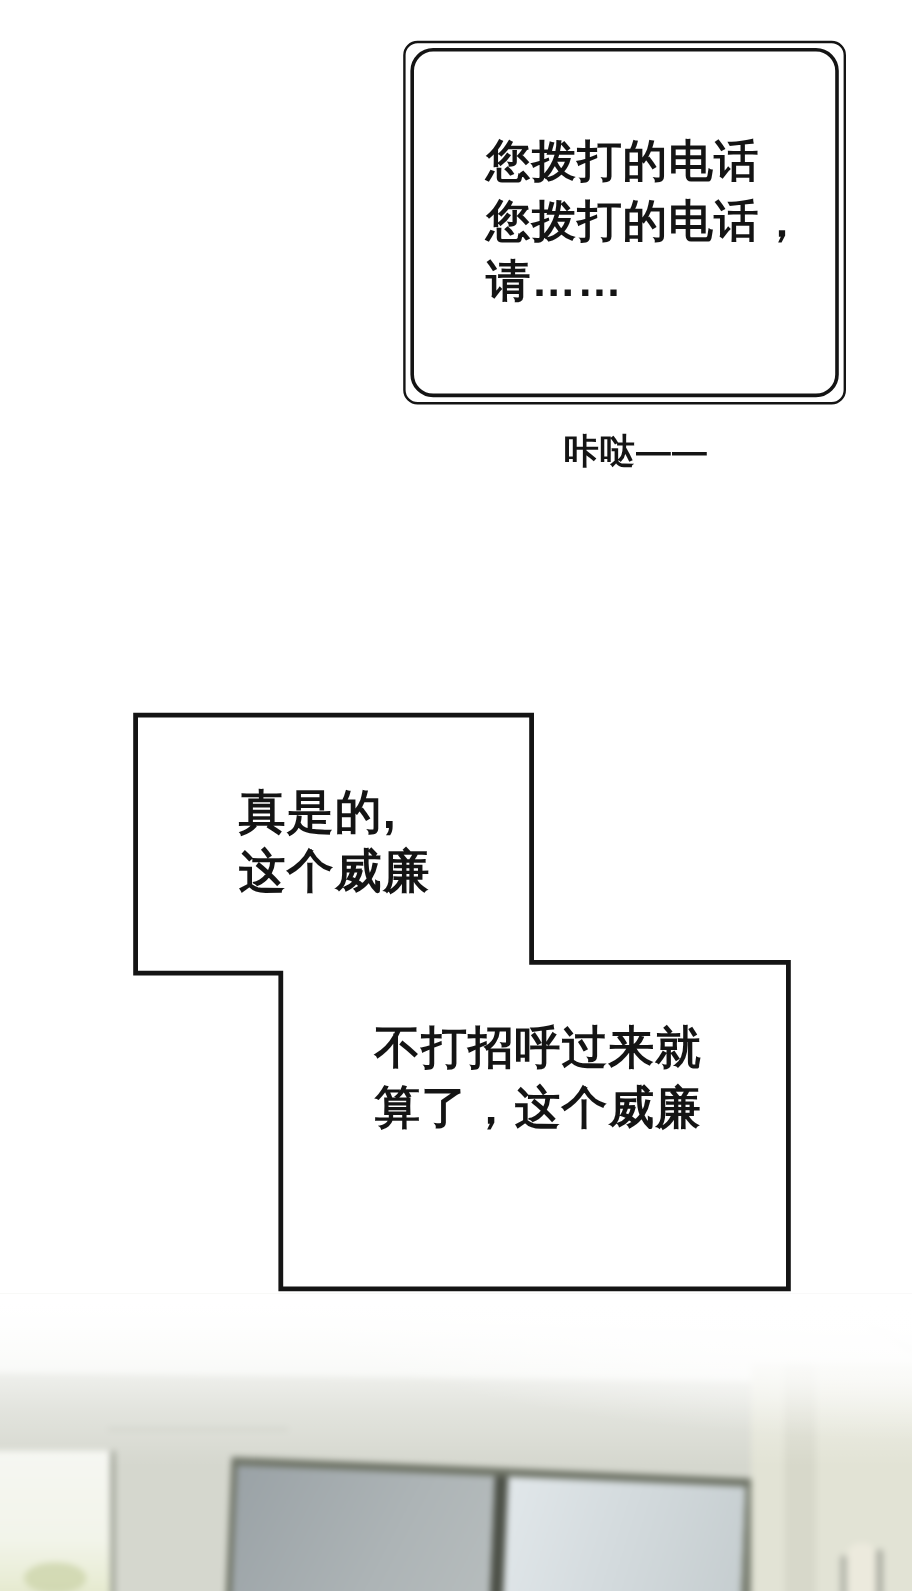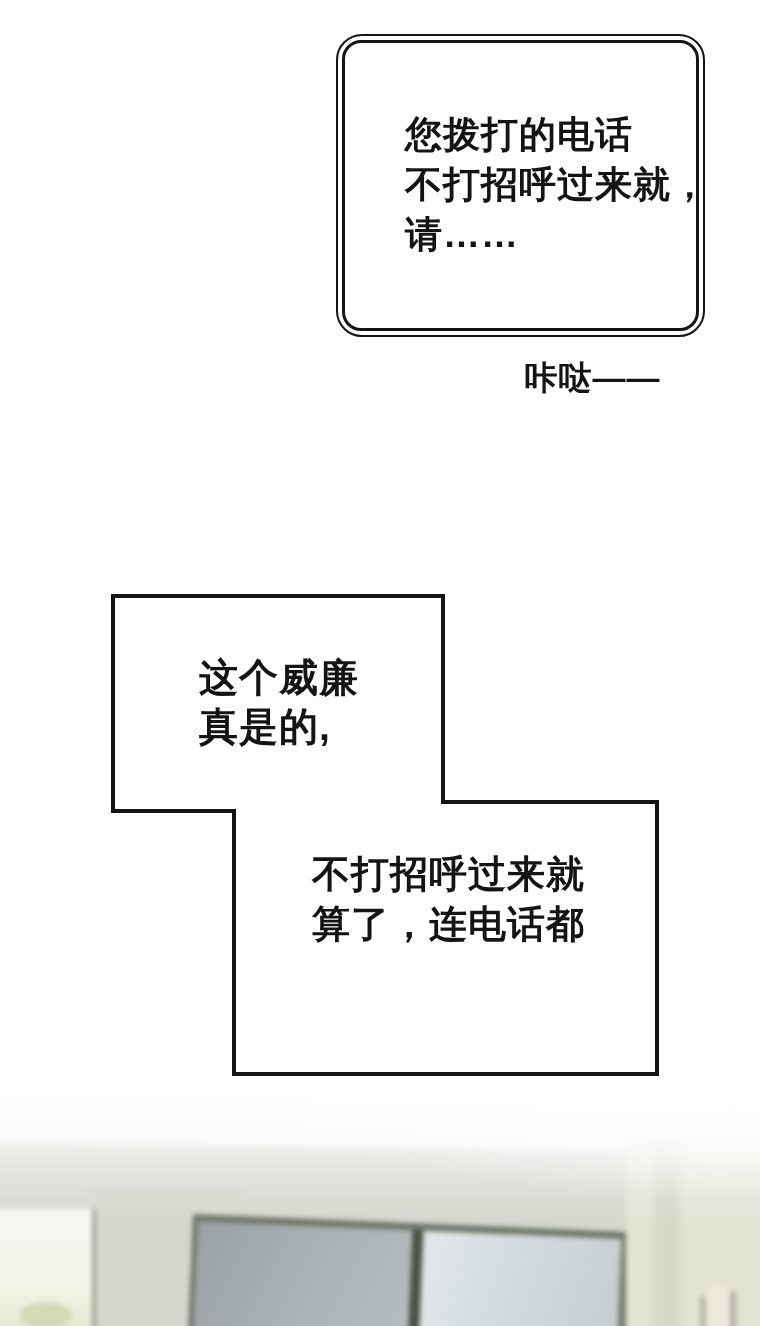--- a/index.html
+++ b/index.html
@@ -7,36 +7,36 @@
     position:relative;
     width:760px;height:1326px;
     background:var(--paper,#ffffff);
     overflow:hidden;
     font-family:"Liberation Sans","DejaVu Sans",sans-serif;
     color:var(--ink,#141414);
   }
   
   .phone-box{
     position:absolute;left:336px;top:34px;width:369px;height:303px;
-    border:2px solid var(--ink,#141414);border-radius:26px;
+    border:2px solid var(--ink,#141414);border-radius:12px;
     background:#fff;box-sizing:border-box;
   }
   .phone-box-inner{
     position:absolute;inset:4px;
     border:3px solid var(--ink,#141414);border-radius:19px;
   }
   .phone-text{
     position:absolute;left:67px;top:74px;
     font-size:37px;line-height:50px;font-weight:600;
     letter-spacing:1px;white-space:nowrap;
   }
   
   .sfx{
     position:absolute;left:470px;top:355px;width:245px;
-    text-align:center;font-size:33px;line-height:45px;font-weight:600;
+    font-size:29px;line-height:45px;font-weight:600;
     letter-spacing:1px;white-space:nowrap;
   }
   
   .bubble-svg{position:absolute;left:0;top:0;width:760px;height:1326px;}
   .thought-upper{
     position:absolute;left:199px;top:653px;
     font-size:39px;line-height:49px;font-weight:600;
     letter-spacing:1px;white-space:nowrap;
   }
   .thought-lower{
@@ -91,41 +91,41 @@
 </style>
 </head>
 <body>
 
 <div class="canvas">
 
   <div class="phone-box">
     <div class="phone-box-inner"></div>
     <div class="phone-text">
       <div>您拨打的电话</div>
-      <div>不打招呼过来就，</div>
+      <div>您拨打的电话，</div>
       <div>请……</div>
     </div>
   </div>
 
   <div class="sfx">
     <div>咔哒——</div>
   </div>
 
   <svg class="bubble-svg" viewBox="0 0 760 1326" xmlns="http://www.w3.org/2000/svg" aria-hidden="true">
     <polygon points="113,596 443,596 443,802 657,802 657,1074 234,1074 234,811 113,811" fill="#ffffff" stroke="#141414" stroke-width="4" stroke-linejoin="miter"></polygon>
   </svg>
 
   <div class="thought-upper">
+    <div>真是的,</div>
     <div>这个威廉</div>
-    <div>真是的,</div>
   </div>
 
   <div class="thought-lower">
     <div>不打招呼过来就</div>
-    <div>算了，连电话都</div>
+    <div>算了，这个威廉</div>
   </div>
 
   <div class="photo">
     <div class="photo-blur">
       <div class="ceiling"></div>
       <div class="wall"></div>
       <div class="wall-seam"></div>
       <div class="window-panel">
         <div class="window-blob"></div>
       </div>

